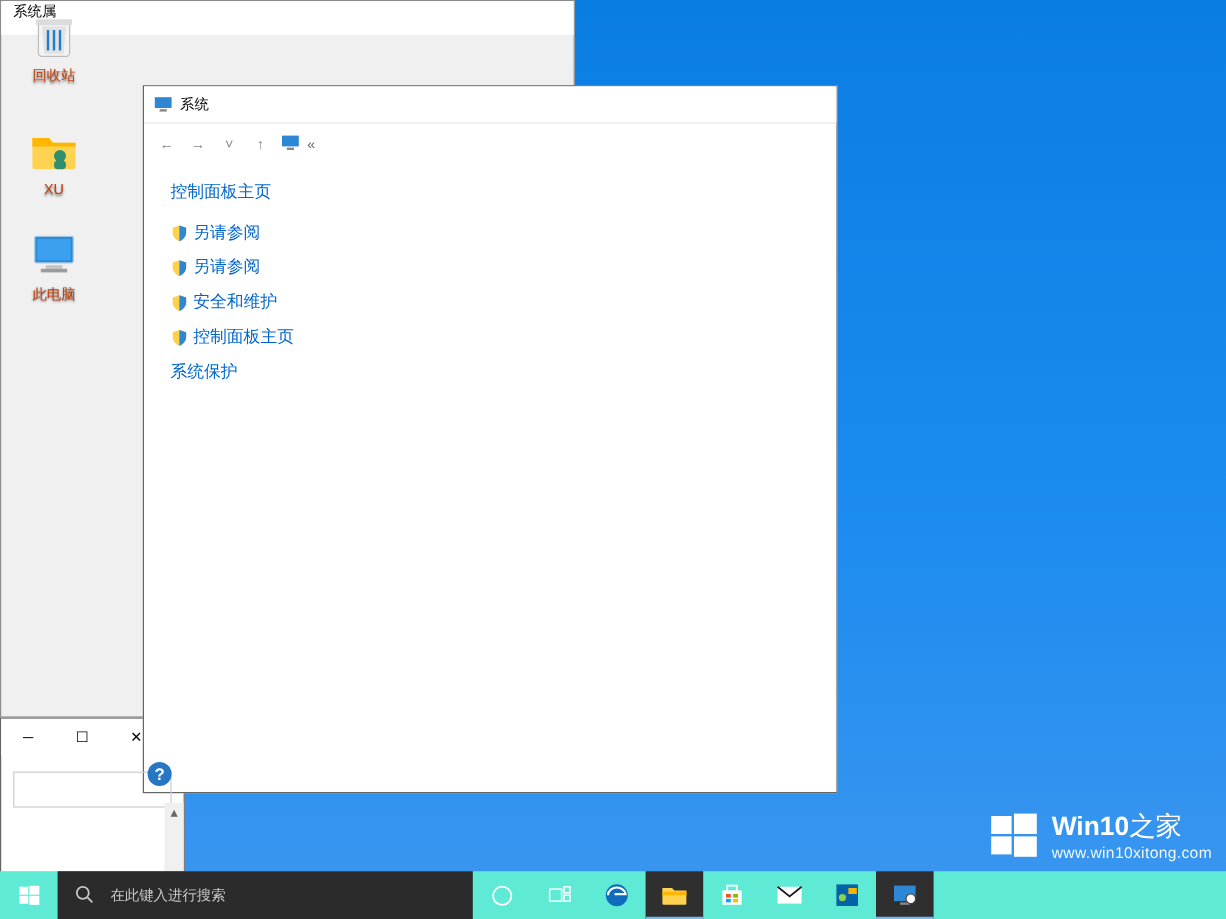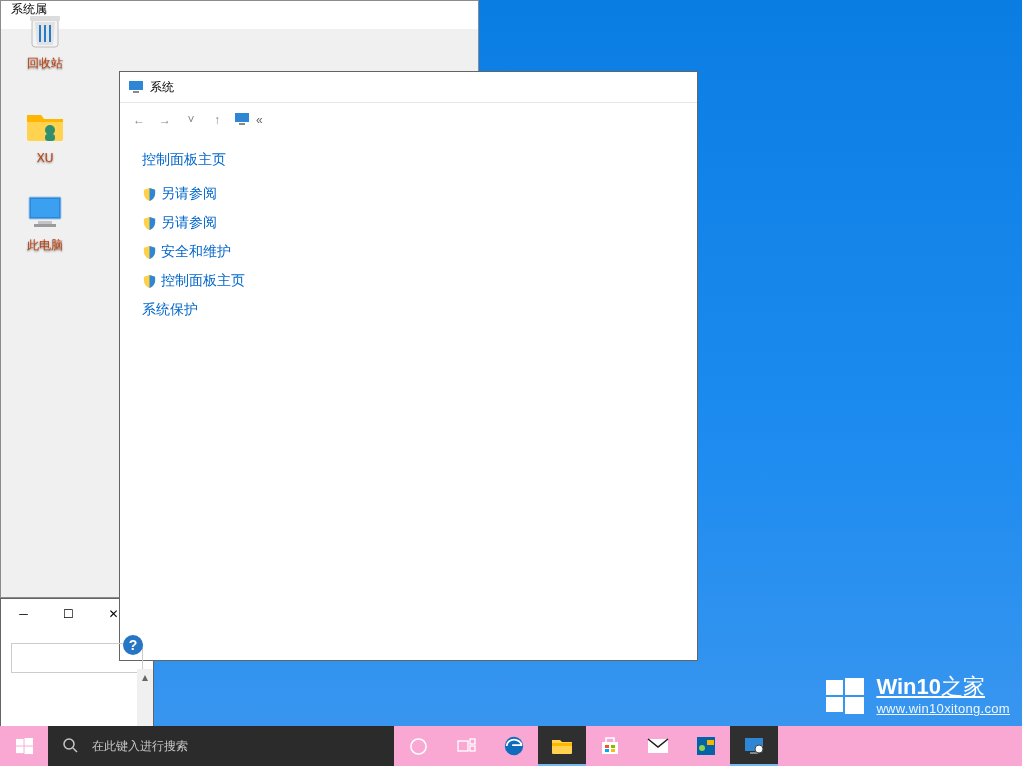--- a/index.html
+++ b/index.html
@@ -38,29 +38,29 @@
 #info-window .wincontrols div{width:45px;}
 #info-window .body{padding:14px 10px 10px 10px;position:relative;height:calc(100% - 30px);box-sizing:border-box;}
 .help-badge{position:absolute;right:10px;top:6px;width:20px;height:20px;border-radius:50%;background:#2776c4;color:#fff;text-align:center;line-height:20px;font-size:14px;font-weight:bold;}
 
 
 #sysprop{left:282px;top:72px;width:479px;height:598px;background:#f0f0f0;border:1px solid #8c8c8c;box-sizing:border-box;}
 #sysprop .titlebar{height:28px;background:#fff;padding-left:10px;}
 #sysprop .view{height:calc(100% - 28px);display:flex;flex-direction:column;align-items:center;justify-content:flex-end;}
 
 
-.watermark{position:absolute;right:12px;bottom:48px;z-index:60;color:#fff;display:flex;gap:10px;font-family:"Segoe UI",sans-serif;text-decoration:underline;}
+.watermark{position:absolute;right:12px;bottom:48px;z-index:60;color:#fff;display:flex;align-items:center;gap:10px;font-family:"Segoe UI",sans-serif;}
 .watermark .wm-icon{width:42px;height:42px;}
 .watermark .wm-text{display:flex;flex-direction:column;line-height:1;}
 .watermark .wm-title{font-size:22px;font-weight:600;}
 .watermark .wm-title .suffix{font-weight:400;}
 .watermark .wm-url{font-size:13px;opacity:.92;margin-top:4px;letter-spacing:.3px;}
 
 
-#taskbar{position:absolute;left:0;right:0;bottom:0;height:40px;background:#f9a8d4;display:flex;align-items:center;z-index:70;}
+#taskbar{position:absolute;left:0;right:0;bottom:0;height:40px;background:#5eead4;display:flex;align-items:center;z-index:70;}
 .start{width:48px;height:40px;display:flex;align-items:center;justify-content:center;}
 .searchbox{flex:0 0 332px;height:40px;background:#2b2b2b;display:flex;align-items:center;color:#c8c8c8;padding-left:14px;}
 .searchbox .mag{margin-right:14px;}
 .task-items{display:flex;height:40px;}
 .task-items .titem{width:48px;height:40px;display:flex;align-items:center;justify-content:center;color:#fff;}
 .task-items .titem.active{background:#2f2f2f;box-shadow:inset 0 -2px 0 #76b9ed;}
 
 
 .shield{display:inline-block;}
 .shield svg{display:block;}

